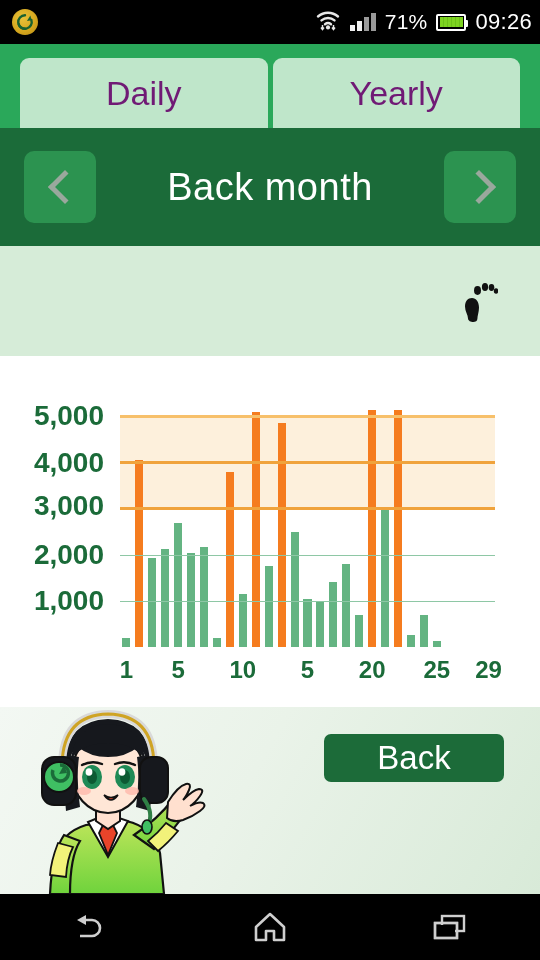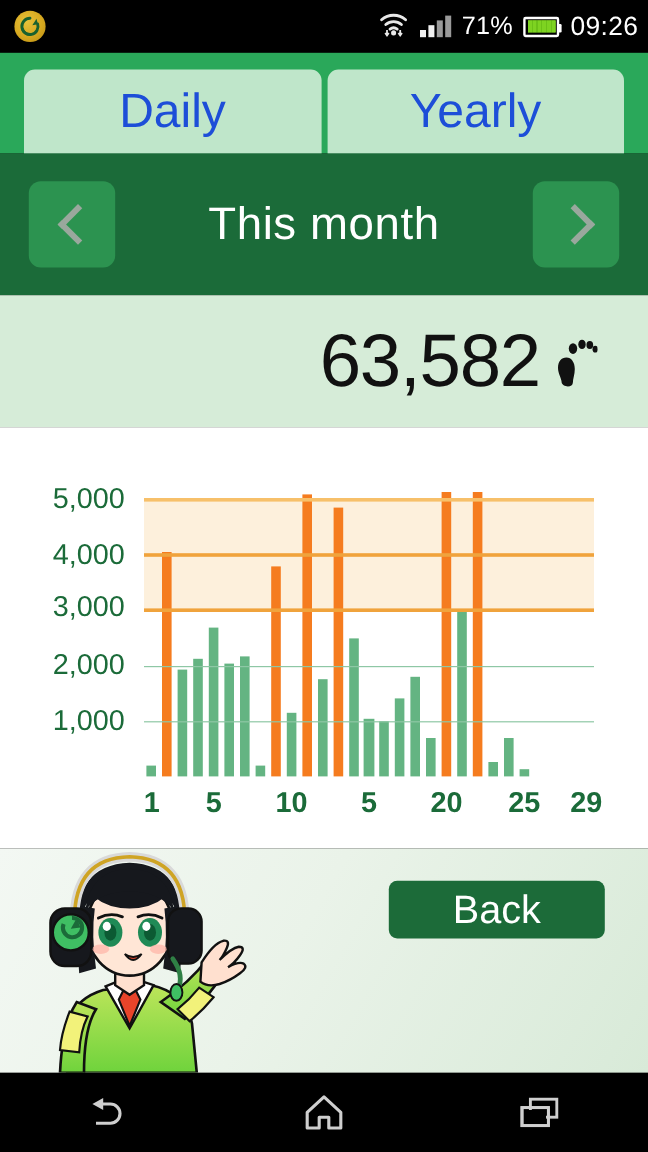--- a/index.html
+++ b/index.html
@@ -47,21 +47,21 @@
 
   
   .tabbar {
     position:absolute; top:44px; left:0; width:540px; height:84px;
     background:#2aa85a;
     display:flex; align-items:flex-end; gap:5px; padding:0 20px;
   }
   .tab {
     flex:1; height:70px; border-radius:9px 9px 0 0;
     display:flex; align-items:center; justify-content:center;
-    font-size:40px; color:#1d4ed8; background:#bfe6ca;
+    font-size:34px; color:#701a75; background:#bfe6ca;
     cursor:pointer; user-select:none;
   }
   .tab.active {
     background:#1b6b39; color:#ffffff; height:80px; font-size:31px;
     border-radius:9px 9px 0 0;
   }
 
   
   .monthbar {
     position:absolute; top:128px; left:0; width:540px; height:118px;
@@ -92,21 +92,21 @@
   }
   .total-num { font-size:62px; color:#111; letter-spacing:-1px; }
   .foot-icon { width:34px; height:44px; position:relative; }
 
   
   .chartwrap {
     position:absolute; top:356px; left:0; width:540px; height:351px;
     background:#ffffff;
   }
   .ylabel {
-    position:absolute; right:0; font-size:24px; font-weight:normal; color:#1b6b39;
+    position:absolute; right:0; font-size:28px; font-weight:bold; color:#1b6b39;
     transform:translateY(-50%); white-space:nowrap;
   }
   .ylabels { position:absolute; left:0; top:0; width:104px; height:100%; }
   .plot {
     position:absolute; left:120px; top:42px; width:375px; height:249px;
   }
   .band {
     position:absolute; left:0; width:100%; background:#fdf0dc;
   }
   .gline { position:absolute; left:0; width:100%; height:1px; }
@@ -184,28 +184,27 @@
 
   <div class="tabbar">
     <div class="tab">Daily</div>
     <div class="tab">Yearly</div>
   </div>
 
   <div class="monthbar">
     <button class="navbtn">
       <span class="chev"></span>
     </button>
-    <div class="month-label">This month</div>
+    <div class="month-label">Back month</div>
     <button class="navbtn">
       <span class="chev right"></span>
     </button>
   </div>
 
   <div class="totalbar">
-    <div class="total-num">63,582</div>
     <div class="foot-icon">
       <svg width="34" height="44" viewBox="0 0 34 44">
         <path d="M8 19c4.2 0 7 4 7 9.5 0 4.6-1.6 8.5-1.6 11.2 0 2.2-1.9 3.3-4.2 3.3S4 41.6 4 39.4C4 36.3 1 32.4 1 27.6 1 22.4 3.8 19 8 19z" fill="#111"></path>
         <ellipse cx="13.5" cy="11.5" rx="3.5" ry="4.4" fill="#111"></ellipse>
         <ellipse cx="21" cy="8" rx="3.1" ry="3.9" fill="#111"></ellipse>
         <ellipse cx="27.5" cy="8.5" rx="2.8" ry="3.4" fill="#111"></ellipse>
         <ellipse cx="32" cy="12" rx="2.2" ry="2.8" fill="#111"></ellipse>
       </svg>
     </div>
   </div>

